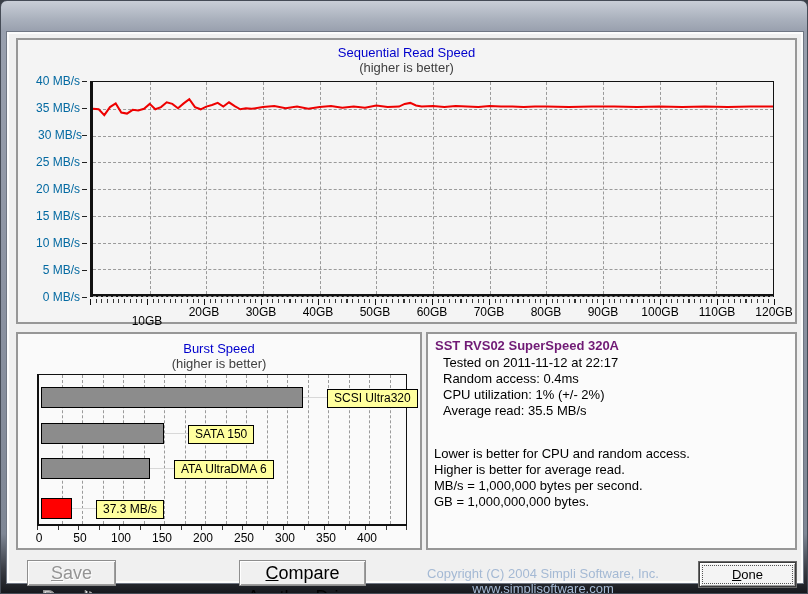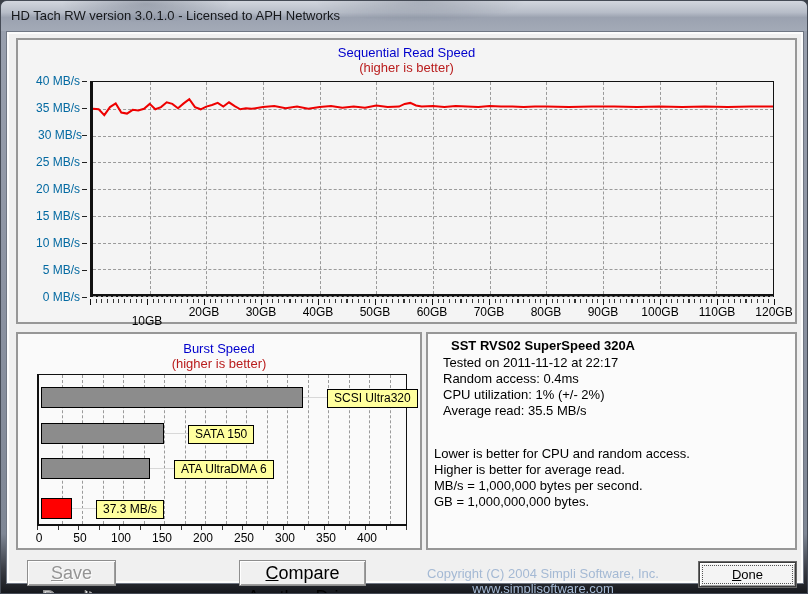--- a/index.html
+++ b/index.html
@@ -27,21 +27,21 @@
   #client {
     position:absolute; left:5px; top:30px; width:798px; height:553px;
     background:#f0f0f0; border:1px solid #6f7683;
     box-shadow: inset 0 0 0 2px #fcfcfc;
   }
   .panel { position:absolute; border:2px solid #979797; }
   #panel-seq   { left:9px;  top:6px;   width:781px; height:286px; background:#f4f4f4; }
   #panel-burst { left:9px;  top:300px; width:406px; height:218px; background:#fafafa; }
   #panel-info  { left:419px;top:300px; width:371px; height:218px; background:#fbfbfb; }
   .chart-title { position:absolute; left:0; width:100%; text-align:center; color:#0000cc; font-size:13px; }
-  .chart-sub   { position:absolute; left:0; width:100%; text-align:center; color:#b91c1c; font-size:13px; }
+  .chart-sub   { position:absolute; left:0; width:100%; text-align:center; color:#404040; font-size:13px; }
   #seq-title { top:5px; } #seq-sub { top:20px; }
   #burst-title { top:7px; } #burst-sub { top:22px; }
 
   
   #seq-plot {
     position:absolute; left:72px; top:41px; width:684px; height:216px;
     border:1px solid #111; border-left-width:3px; border-bottom-width:3px;
   }
   .hgrid { position:absolute; left:0; width:100%; height:0; border-top:1px dashed #9a9a9a; }
   .vgrid { position:absolute; top:0; height:100%; width:0; border-left:1px dashed #9a9a9a; }
@@ -65,21 +65,21 @@
     background:repeating-linear-gradient(90deg,#333 0 1px,transparent 1px 20.5px); }
   .bar { position:absolute; height:21px; border:1px solid #000; }
   .bar-connector { position:absolute; height:1px; background:#d8d8d8; }
   .bar-label {
     position:absolute; background:#ffff9e; border:1px solid #000;
     font-size:12px; color:#000; padding:1px 6px 2px 6px; white-space:nowrap;
   }
   .bxlab { position:absolute; width:40px; text-align:center; font-size:12px; color:#000; }
 
   
-  #info-heading { position:absolute; left:23px; top:4px; font-size:13px; font-weight:bold; color:#000000; }
+  #info-heading { position:absolute; left:7px; top:4px; font-size:13px; font-weight:bold; color:#701a75; }
   .info-stat { position:absolute; left:15px; font-size:13px; color:#000; white-space:nowrap; }
   .info-note { position:absolute; left:6px;  font-size:13px; color:#000; white-space:nowrap; }
 
   
   .btn {
     position:absolute; height:26px; background:#f0f0f0; font-size:18px; color:#000;
     border:1px solid #8e8e8e; text-align:center;
     box-shadow: inset 1px 1px 0 #ffffff, inset -1px -1px 0 #9d9d9d;
     line-height:24px; cursor:default;
   }
@@ -93,23 +93,20 @@
     box-shadow: inset 1px 1px 0 #ffffff, inset -1px -1px 0 #9d9d9d, 0 0 0 1px #6a6a6a;
     outline:1px dotted #555; outline-offset:-4px; text-align:center; line-height:23px; cursor:default;
   }
   .u { text-decoration:underline; }
   #copyright { position:absolute; left:380px; top:534px; width:312px; text-align:center; font-size:13px; color:#a4b9d4; }
 </style>
 </head>
 <body>
 
 <div id="window">
-  <div id="titlebar">
-    <div id="title-text">HD Tach RW version 3.0.1.0 - Licensed to APH Networks</div>
-  </div>
 
   <div id="client">
 
     <div id="panel-seq" class="panel">
       <div id="seq-title" class="chart-title">Sequential Read Speed</div>
       <div id="seq-sub" class="chart-sub">(higher is better)</div>
       <div id="seq-yticks"></div>
       <div id="seq-xticks"></div>
       <div id="seq-xticks-major"></div>
       <div id="seq-ylabels">

